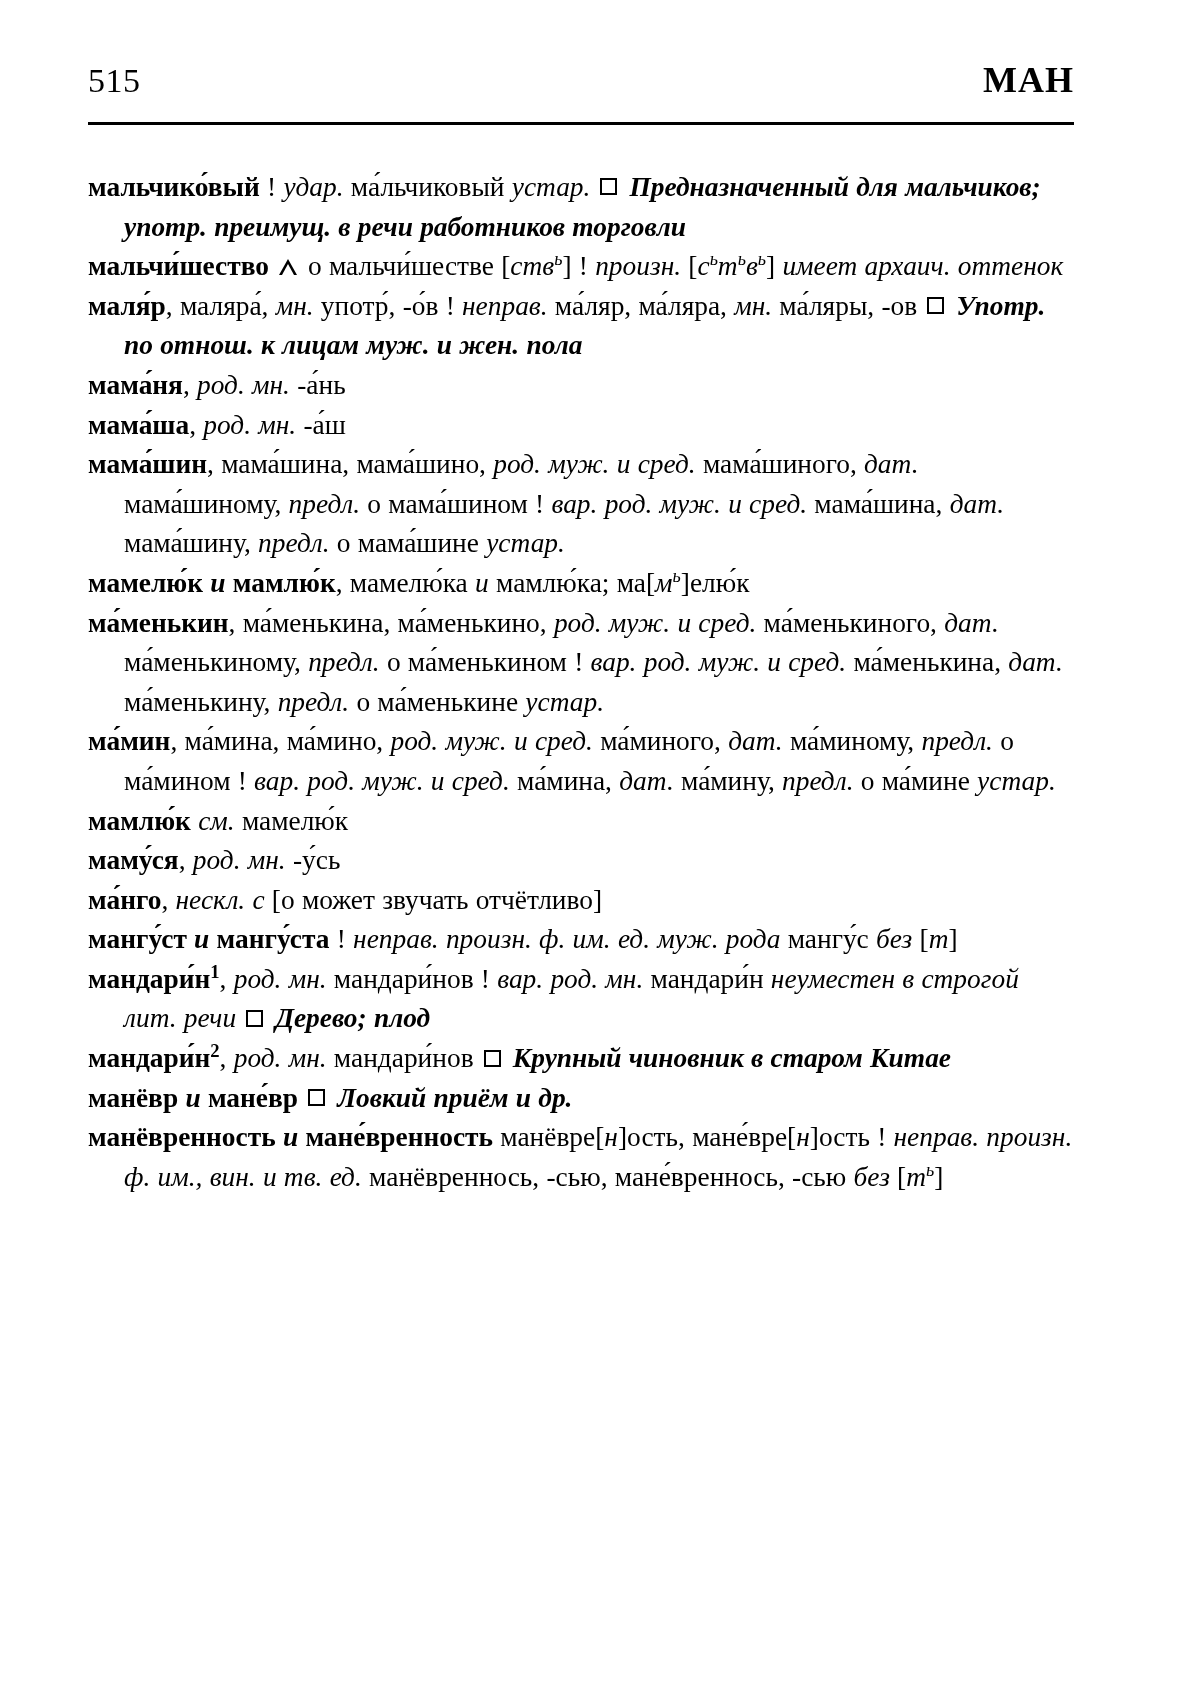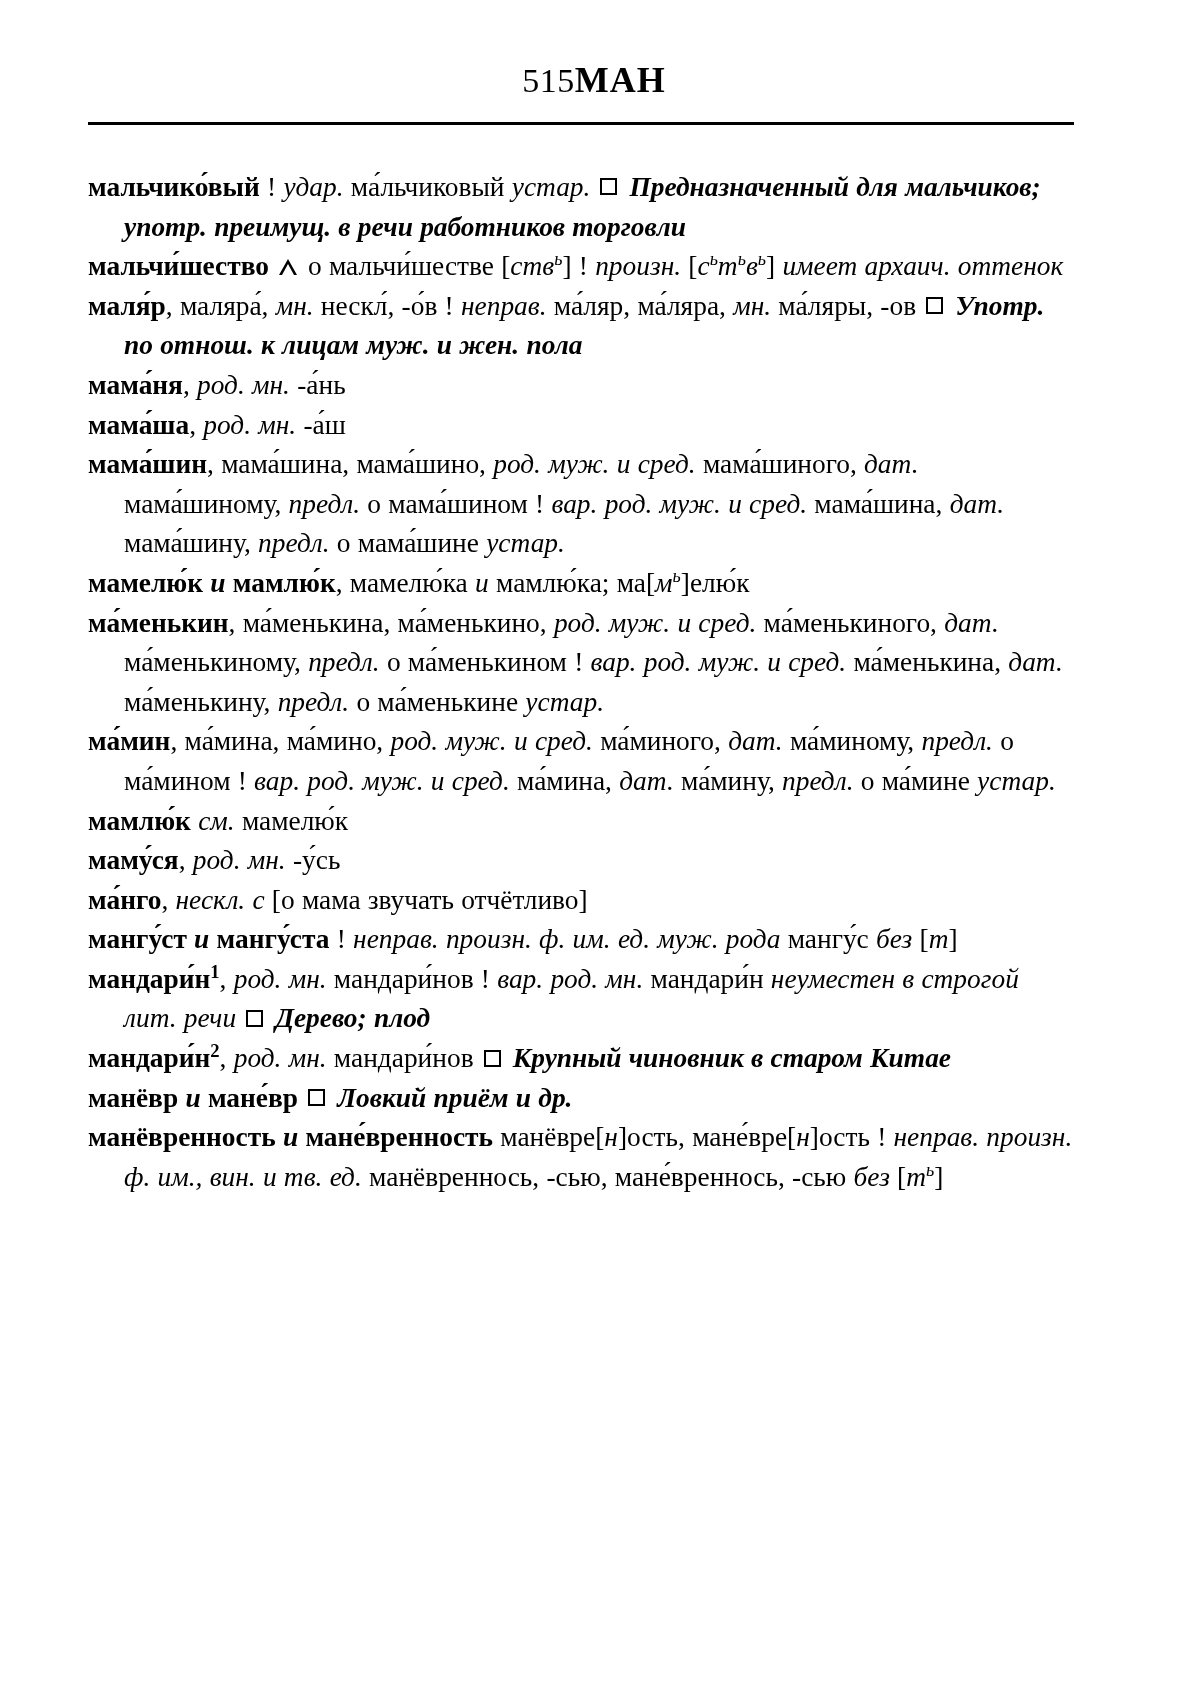--- a/index.html
+++ b/index.html
@@ -22,22 +22,21 @@
     padding: 0;
   }
   
   .header {
     position: absolute;
     left: 88px;
     top: 62px;
     width: 986px;
     display: flex;
     align-items: flex-end;
-    justify-content: center;
-    margin-left: 13px;
+    justify-content: space-between;
   }
   .folio {
     font-size: 34px;
     font-weight: 400;
     letter-spacing: 0.5px;
     line-height: 1;
   }
   .running-head {
     font-size: 36px;
     font-weight: 700;
@@ -134,30 +133,30 @@
   <div class="header">
     <div class="folio">515</div>
     <div class="running-head">МАН</div>
   </div>
 
   <div class="rule"></div>
 
   <div class="entries" id="entries">
       <p class="entry"><span class="hw">мальчико́вый</span><span> </span><span>!</span><span> </span><span class="it">удар.</span><span> ма́льчиковый </span><span class="it">устар.</span><span> </span><span class="box-icon"></span><span class="bi"> Предназначенный для мальчиков</span><span class="bi">; употр. преимущ. в речи работников торговли</span></p>
       <p class="entry"><span class="hw">мальчи́шество</span><span> </span><span class="tri-icon"></span><span> о мальчи́шестве [</span><span class="it">ств</span><span class="ph-sup">ь</span><span>]</span><span> ! </span><span class="it">произн.</span><span> [</span><span class="it">с</span><span class="ph-sup">ь</span><span class="it">т</span><span class="ph-sup">ь</span><span class="it">в</span><span class="ph-sup">ь</span><span>] </span><span class="it">имеет архаич. оттенок</span></p>
-      <p class="entry"><span class="hw">маля́р</span><span>, маляра́, </span><span class="it">мн.</span><span> нескл́, -о́в </span><span>! </span><span class="it">неправ.</span><span> ма́ляр, ма́ляра, </span><span class="it">мн.</span><span> ма́ляры, -ов </span><span class="box-icon"></span><span class="bi"> Употр. по отнош. к лицам муж. и жен. пола</span></p>
+      <p class="entry"><span class="hw">маля́р</span><span>, маляра́, </span><span class="it">мн.</span><span> употр́, -о́в </span><span>! </span><span class="it">неправ.</span><span> ма́ляр, ма́ляра, </span><span class="it">мн.</span><span> ма́ляры, -ов </span><span class="box-icon"></span><span class="bi"> Употр. по отнош. к лицам муж. и жен. пола</span></p>
       <p class="entry"><span class="hw">мама́ня</span><span>, </span><span class="it">род. мн.</span><span> -а́нь</span></p>
       <p class="entry"><span class="hw">мама́ша</span><span>, </span><span class="it">род. мн.</span><span> -а́ш</span></p>
       <p class="entry"><span class="hw">мама́шин</span><span>, мама́шина, мама́шино, </span><span class="it">род. муж. и сред.</span><span> мама́шиного, </span><span class="it">дат.</span><span> мама́шиному, </span><span class="it">предл.</span><span> о мама́шином </span><span>! </span><span class="it">вар. род. муж. и сред.</span><span> мама́шина, </span><span class="it">дат.</span><span> мама́шину, </span><span class="it">предл.</span><span> о мама́шине </span><span class="it">устар.</span></p>
       <p class="entry"><span class="hw">мамелю́к</span><span class="bi"> и </span><span class="hw">мамлю́к</span><span>, мамелю́ка </span><span class="it">и</span><span> мамлю́ка; ма[</span><span class="it">м</span><span class="ph-sup">ь</span><span>]елю́к</span></p>
       <p class="entry"><span class="hw">ма́менькин</span><span>, ма́менькина, ма́менькино, </span><span class="it">род. муж. и сред.</span><span> ма́менькиного, </span><span class="it">дат.</span><span> ма́менькиному, </span><span class="it">предл.</span><span> о ма́менькином </span><span>! </span><span class="it">вар. род. муж. и сред.</span><span> ма́менькина, </span><span class="it">дат.</span><span> ма́менькину, </span><span class="it">предл.</span><span> о ма́менькине </span><span class="it">устар.</span></p>
       <p class="entry"><span class="hw">ма́мин</span><span>, ма́мина, ма́мино, </span><span class="it">род. муж. и сред.</span><span> ма́миного, </span><span class="it">дат.</span><span> ма́миному, </span><span class="it">предл.</span><span> о ма́мином </span><span>! </span><span class="it">вар. род. муж. и сред.</span><span> ма́мина, </span><span class="it">дат.</span><span> ма́мину, </span><span class="it">предл.</span><span> о ма́мине </span><span class="it">устар.</span></p>
       <p class="entry"><span class="hw">мамлю́к</span><span> </span><span class="it">см.</span><span> мамелю́к</span></p>
       <p class="entry"><span class="hw">маму́ся</span><span>, </span><span class="it">род. мн.</span><span> -у́сь</span></p>
-      <p class="entry"><span class="hw">ма́нго</span><span>, </span><span class="it">нескл. с</span><span> [о мама звучать отчётливо]</span></p>
+      <p class="entry"><span class="hw">ма́нго</span><span>, </span><span class="it">нескл. с</span><span> [о может звучать отчётливо]</span></p>
       <p class="entry"><span class="hw">мангу́ст</span><span class="bi"> и </span><span class="hw">мангу́ста</span><span> </span><span>! </span><span class="it">неправ. произн. ф. им. ед. муж. рода</span><span> мангу́с </span><span class="it">без</span><span> [</span><span class="it">т</span><span>]</span></p>
       <p class="entry"><span class="hw">мандари́н</span><span class="sup">1</span><span>, </span><span class="it">род. мн.</span><span> мандари́нов </span><span>! </span><span class="it">вар. род. мн.</span><span> мандари́н </span><span class="it">неуместен в строгой лит. речи</span><span> </span><span class="box-icon"></span><span class="bi"> Дерево; плод</span></p>
       <p class="entry"><span class="hw">мандари́н</span><span class="sup">2</span><span>, </span><span class="it">род. мн.</span><span> мандари́нов </span><span class="box-icon"></span><span class="bi"> Крупный чиновник в старом Китае</span></p>
       <p class="entry"><span class="hw">манёвр</span><span class="bi"> и </span><span class="hw">мане́вр</span><span> </span><span class="box-icon"></span><span class="bi"> Ловкий приём и др.</span></p>
       <p class="entry"><span class="hw">манёвренность</span><span class="bi"> и </span><span class="hw">мане́вренность</span><span> манёвре[</span><span class="it">н</span><span>]ость, мане́вре[</span><span class="it">н</span><span>]ость </span><span>! </span><span class="it">неправ. произн. ф. им., вин. и тв. ед.</span><span> манёвреннось, -сью, мане́вреннось, -сью </span><span class="it">без</span><span> [</span><span class="it">т</span><span class="ph-sup">ь</span><span>]</span></p>
     </div>
 
 </div>
 
 </body></html>

